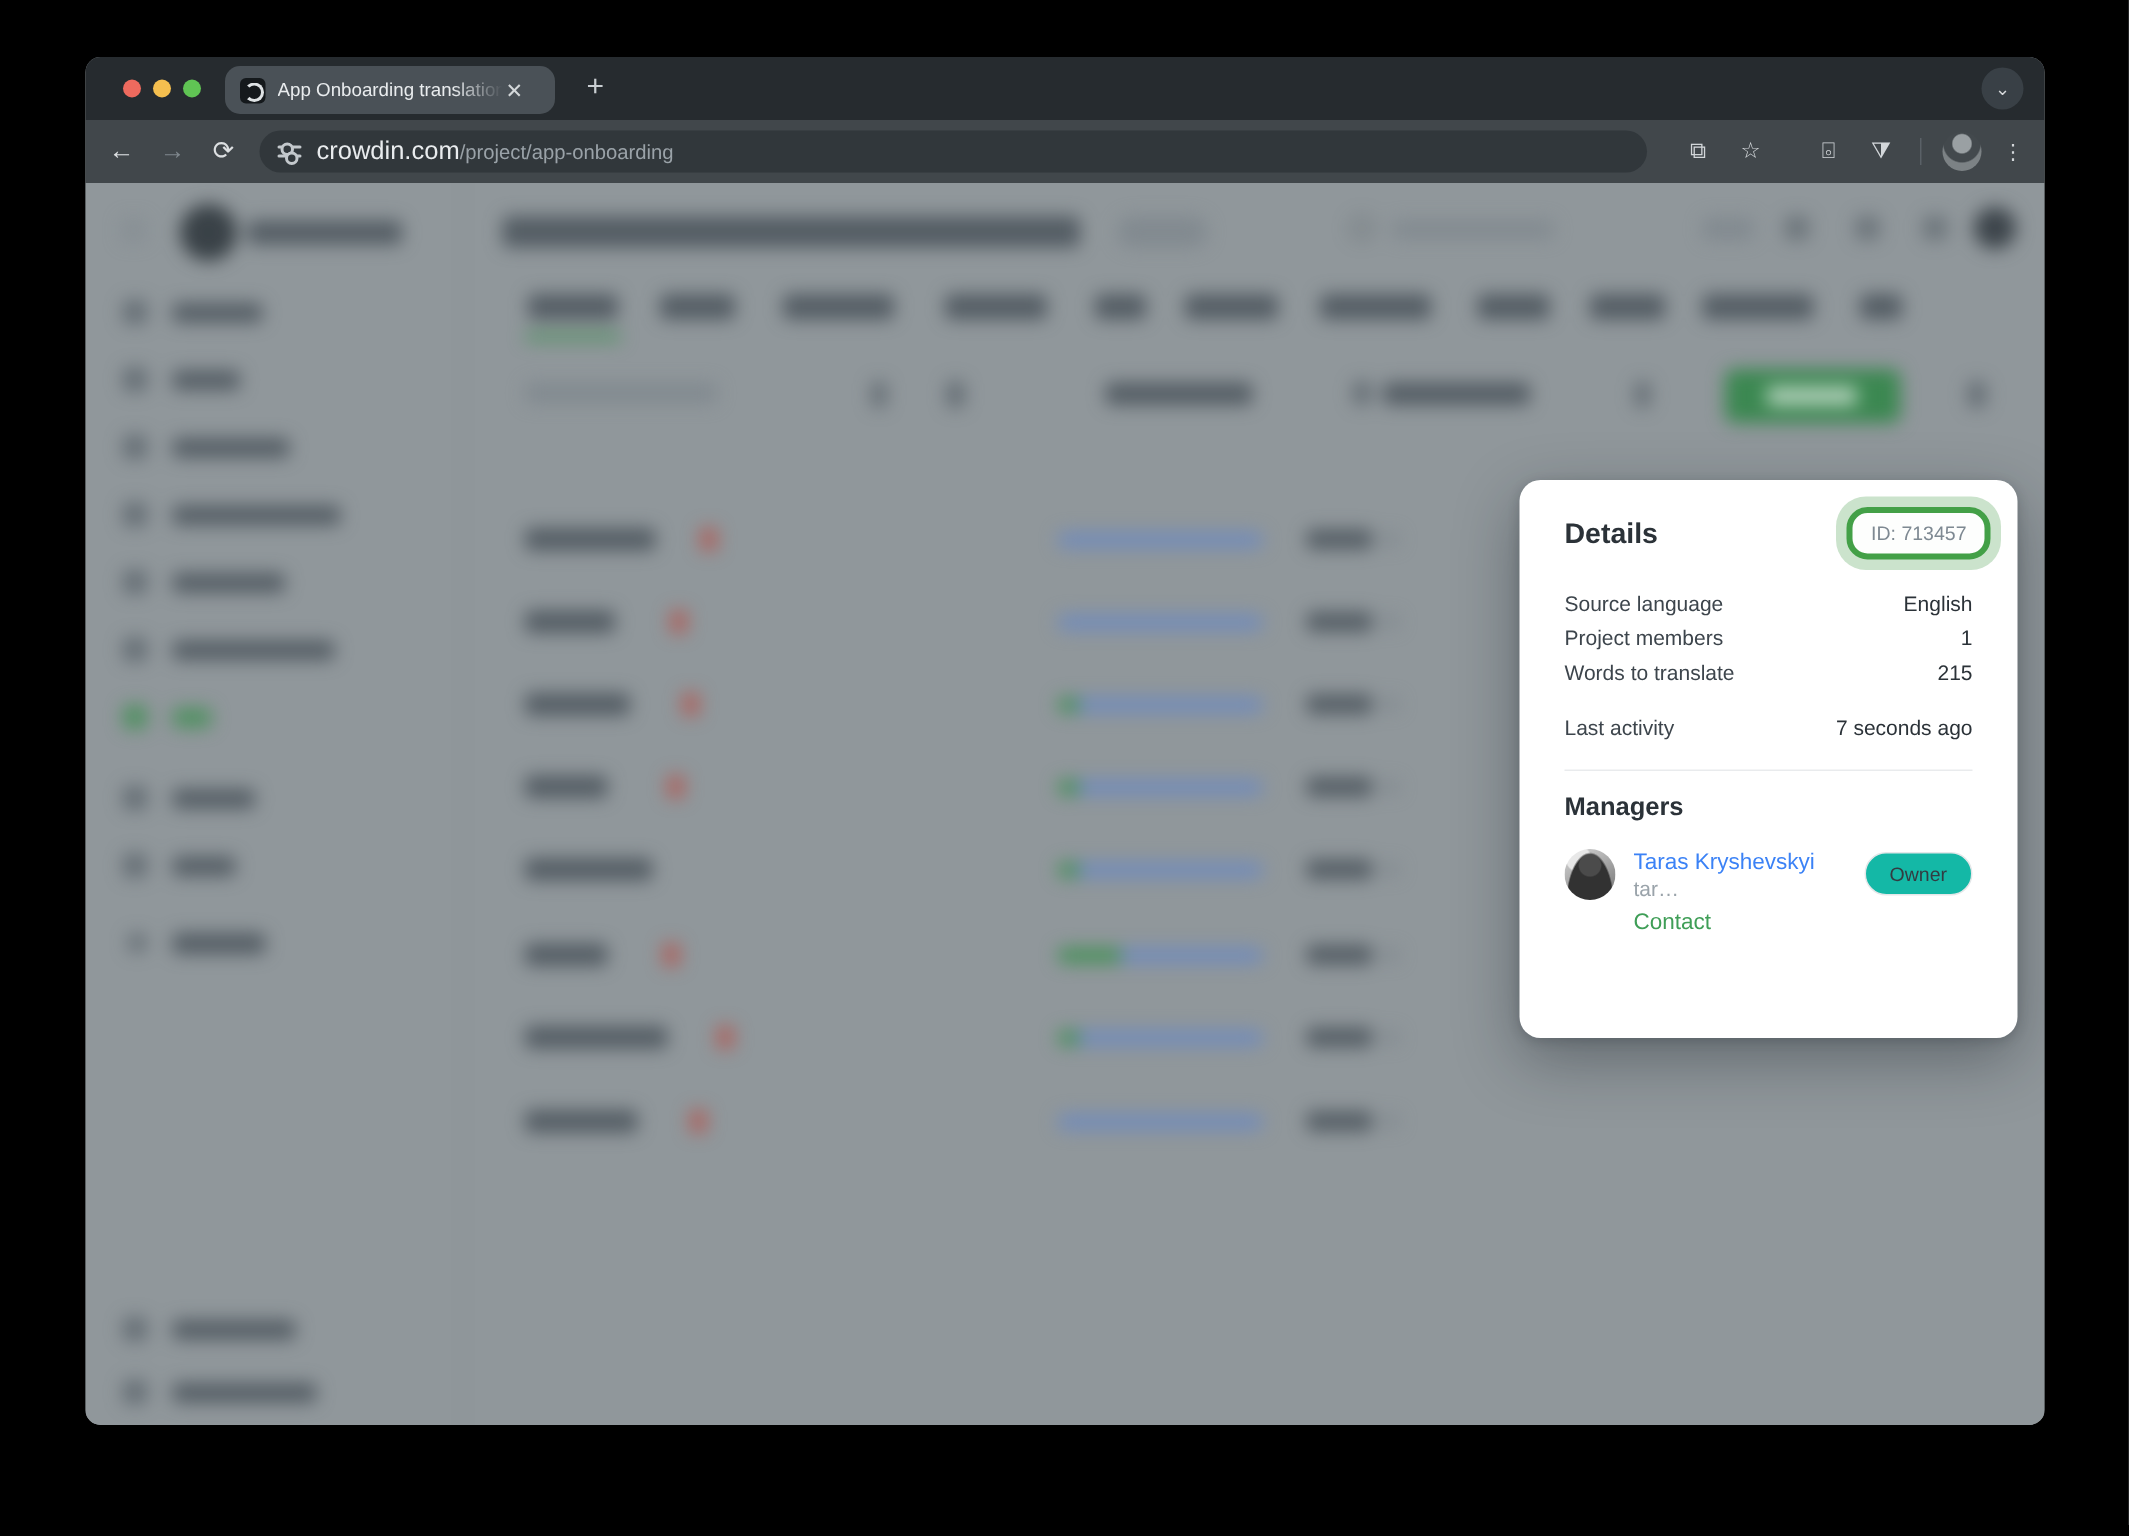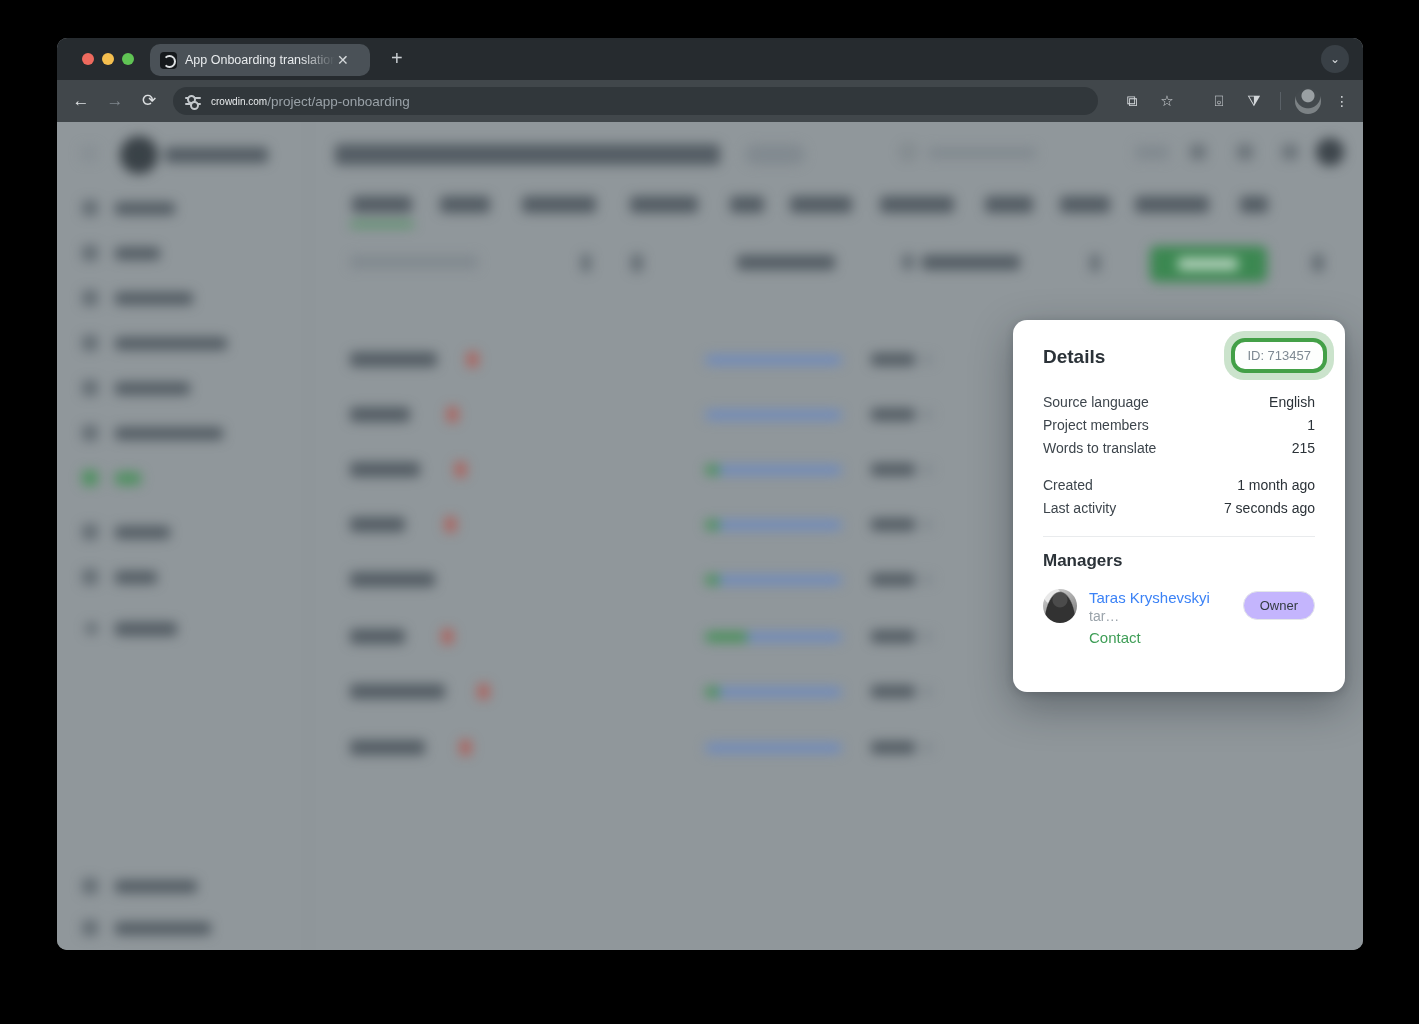--- a/index.html
+++ b/index.html
@@ -31,21 +31,21 @@
             text-align:center; flex:0 0 auto; }
   .nav-ic.dim { color:#7f878d; }
   .urlpill { height:28px; background:#31373b; border-radius:15px; margin-left:14px; flex:1 1 auto;
              display:flex; align-items:center; padding:0 12px; max-width:925px; }
   .tune-ic { width:16px; height:14px; position:relative; margin-right:10px; }
   .tune-ic i { position:absolute; left:0; right:0; height:2px; background:#c3c8cc; border-radius:2px; }
   .tune-ic i:nth-child(1){top:3px;} .tune-ic i:nth-child(2){top:9px;}
   .tune-ic i::after { content:""; position:absolute; width:5px; height:5px; border-radius:50%;
                       background:#31373b; border:2px solid #c3c8cc; top:-2px; }
   .tune-ic i:nth-child(1)::after{ left:2px; } .tune-ic i:nth-child(2)::after{ right:2px; }
-  .url-host { color:#e9ecee; font-size:10px; }
+  .url-host { color:#e9ecee; font-size:17px; }
   .url-path { color:#9aa2a8; font-size:13.5px; }
   .right-icons { display:flex; align-items:center; margin-left:auto; margin-right:10px; }
   .ric { width:18px; height:18px; margin-left:17px; color:#d3d7da; font-size:15px; line-height:18px;
          text-align:center; }
   .vdiv { width:1px; height:18px; background:#5a6167; margin-left:17px; }
   .chrome-avatar { width:26px; height:26px; border-radius:50%; margin-left:14px;
         background: radial-gradient(circle at 50% 30%, #9aa0a3 0 6px, #43494d 7px 12px, #7c8285 13px); }
   .kebab { margin-left:14px; margin-right:4px; color:#d3d7da; font-size:14px; letter-spacing:0; }
 
   
@@ -82,21 +82,21 @@
   .mgr-avatar { width:34px; height:34px; border-radius:50%; flex:0 0 auto; overflow:hidden;
         background:
           radial-gradient(circle at 50% 32%, #4b4b4b 0 7px, transparent 8px),
           radial-gradient(ellipse at 50% 105%, #323232 0 15px, transparent 16px),
           radial-gradient(circle at 28% 20%, #e8e8e8 0 8px, transparent 9px),
           linear-gradient(150deg,#d9d9d9 0%, #9e9e9e 55%, #6f6f6f 100%); }
   .mgr-info { margin-left:12px; flex:1; }
   .mgr-name { font-size:15px; color:#3b82f6; font-weight:500; }
   .mgr-user { font-size:14px; color:#9aa3aa; }
   .contact { font-size:15px; color:#3f9e57; margin-top:4px; cursor:pointer; }
-  .owner-btn { border:1px solid #e4e7e9; background:#c4b5fd; border-radius:15px; padding:6px 16px;
+  .owner-btn { border:1px solid #e4e7e9; background:#14b8a6; border-radius:15px; padding:6px 16px;
                font-size:13px; color:#333b41; font-family:inherit; margin-top:2px; }
 </style>
 </head>
 <body>
 
 <div class="window">
 
   <div class="tabstrip">
     <span class="dot" style="left:25px;background:#ee6a5e"></span>
     <span class="dot" style="left:45px;background:#f5bf4f"></span>
@@ -285,24 +285,20 @@
         <div class="srow">
           <span class="lbl">Project members</span>
           <span class="val">1</span>
         </div>
         <div class="srow">
           <span class="lbl">Words to translate</span>
           <span class="val">215</span>
         </div>
         <div class="gap"></div>
         <div class="srow">
-          <span class="lbl">Created</span>
-          <span class="val">1 month ago</span>
-        </div>
-        <div class="srow">
           <span class="lbl">Last activity</span>
           <span class="val">7 seconds ago</span>
         </div>
       </div>
 
       <div class="hr"></div>
       <h3>Managers</h3>
 
       <div class="mgr">
         <div class="mgr-avatar"></div>

